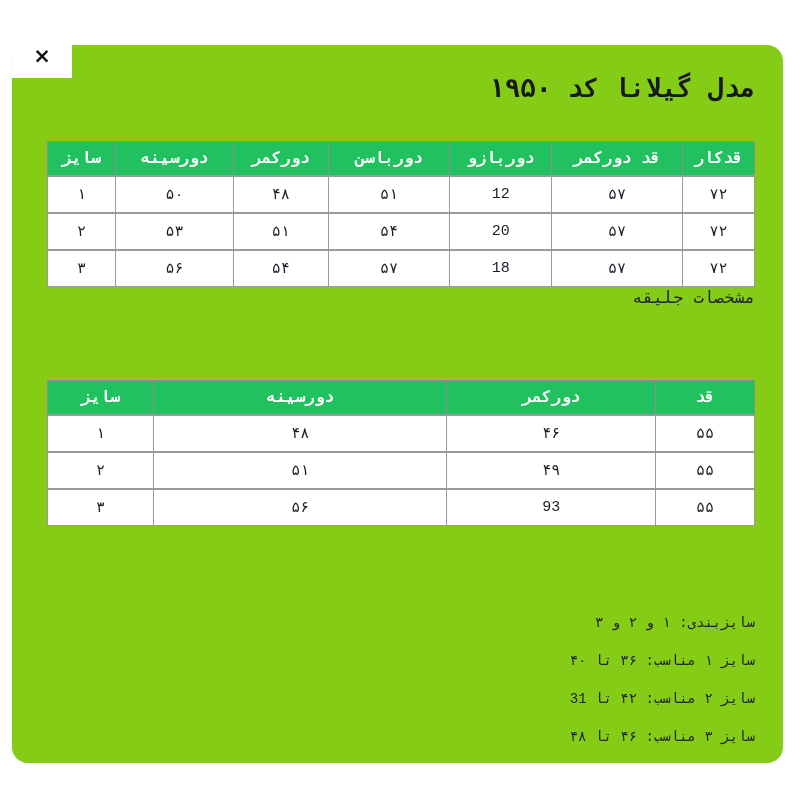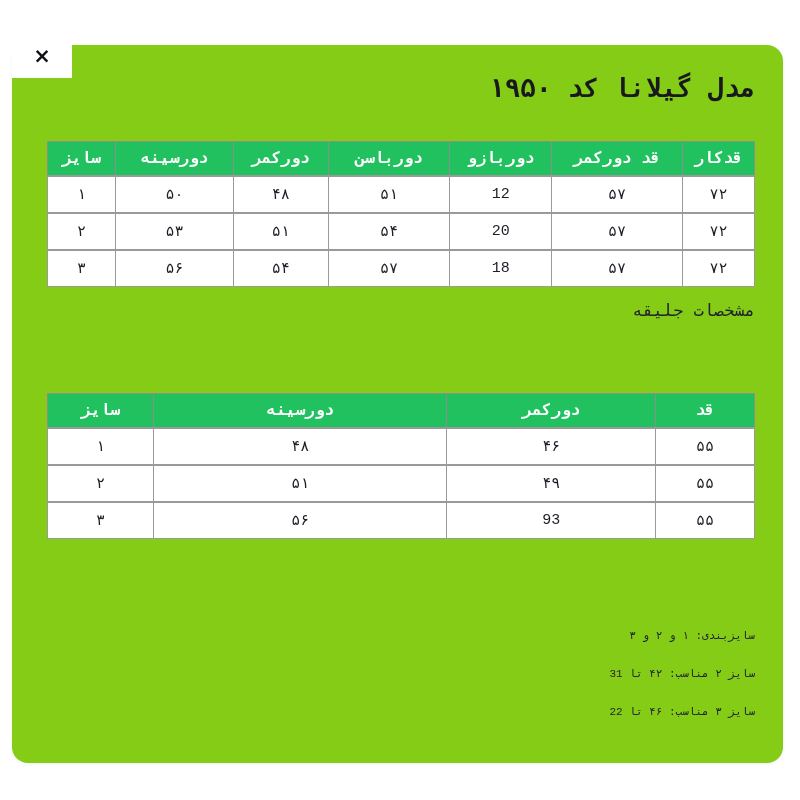--- a/index.html
+++ b/index.html
@@ -69,29 +69,28 @@
     color: #1d1d26;
     font-size: 15px;
     height: 37px;
     border: 1px solid #9a9a9a;
     border-top-width: 2px;
     text-align: center;
     vertical-align: middle;
   }
 
   .caption {
-    margin-top: 13px;
     font-size: 17px;
     color: #23232d;
     text-align: right;
   }
 
   .notes { margin-top: 78px; }
   .note-line {
-    font-size: 11px;
+    font-size: 14px;
     color: #23232d;
     text-align: right;
     line-height: 38px;
     height: 38px;
   }
 </style>
 </head>
 <body>
 
 <div class="page">
@@ -190,18 +189,19 @@
           <td>۵۵</td>
           <td>93</td>
           <td>۵۶</td>
           <td>۳</td>
         </tr>
       </tbody>
     </table>
 
     <div class="notes">
       <div class="note-line">سایزبندی: ۱ و ۲ و ۳</div>
+      <div class="note-line">سایز ۱ مناسب: ۳۶ تا ۴۰</div>
       <div class="note-line">سایز ۲ مناسب: ۴۲ تا 31</div>
-      <div class="note-line">سایز ۳ مناسب: ۴۶ تا 22</div>
+      <div class="note-line">سایز ۳ مناسب: ۴۶ تا ۴۸</div>
     </div>
 
   </div>
 </div>
 
 </body></html>

